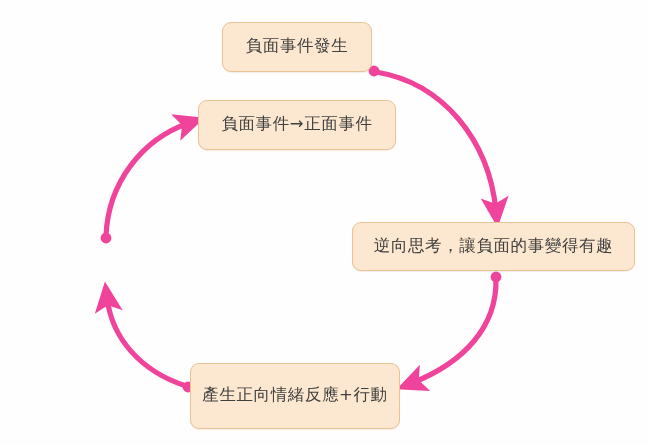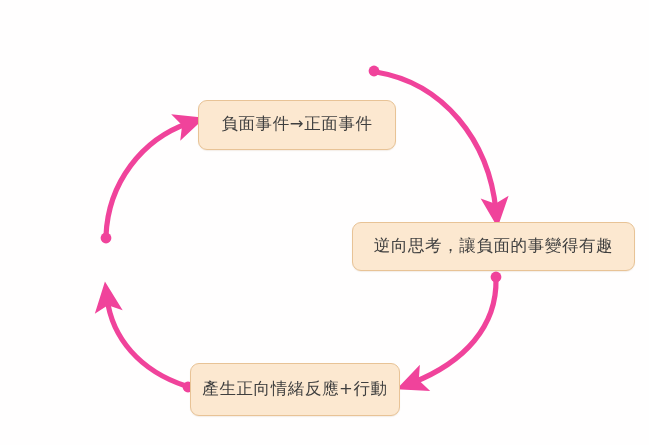--- a/index.html
+++ b/index.html
@@ -39,21 +39,21 @@
     box-shadow: 0 1px 1px rgba(180,150,110,0.16);
   }
   .node-label {
     display: block;
     line-height: 1;
     padding-bottom: 1px;
   }
   #n0 { left: 222px; top: 22px;  width: 150px; height: 50px; }
   #n1 { left: 198px; top: 100px; width: 198px; height: 50px; }
   #n2 { left: 352px; top: 222px; width: 283px; height: 49px; }
-  #n3 { left: 190px; top: 363px; width: 210px; height: 53px; text-align: right; }
+  #n3 { left: 190px; top: 363px; width: 210px; height: 66px; text-align: right; }
   #n4 { left: 17px;  top: 240px; width: 184px; height: 48px; }
 </style>
 </head>
 <body>
 
 <div id="canvas">
 
   <svg id="edges" viewBox="0 0 649 445" xmlns="http://www.w3.org/2000/svg">
     <defs>
       <marker id="ah" markerWidth="7" markerHeight="7" refX="3.1" refY="3.2" orient="auto" markerUnits="strokeWidth">
@@ -75,20 +75,23 @@
       <circle cx="188" cy="387" r="5.4" fill="#f0439b"></circle>
       <path d="M186,386 C140,371 112,338 107,298" fill="none" stroke="#f0439b" stroke-width="5.2" stroke-linecap="round" marker-end="url(#ah)"></path>
     </g>
 
     <g>
       <circle cx="106" cy="238" r="5.4" fill="#f0439b"></circle>
       <path d="M106,236 C108,183 142,139 189,123" fill="none" stroke="#f0439b" stroke-width="5.2" stroke-linecap="round" marker-end="url(#ah)"></path>
     </g>
   </svg>
 
+  <div class="node" id="n0">
+    <span class="node-label">負面事件發生</span>
+  </div>
 
   <div class="node" id="n1">
     <span class="node-label">負面事件→正面事件</span>
   </div>
 
   <div class="node" id="n2">
     <span class="node-label">逆向思考，讓負面的事變得有趣</span>
   </div>
 
   <div class="node" id="n3">

